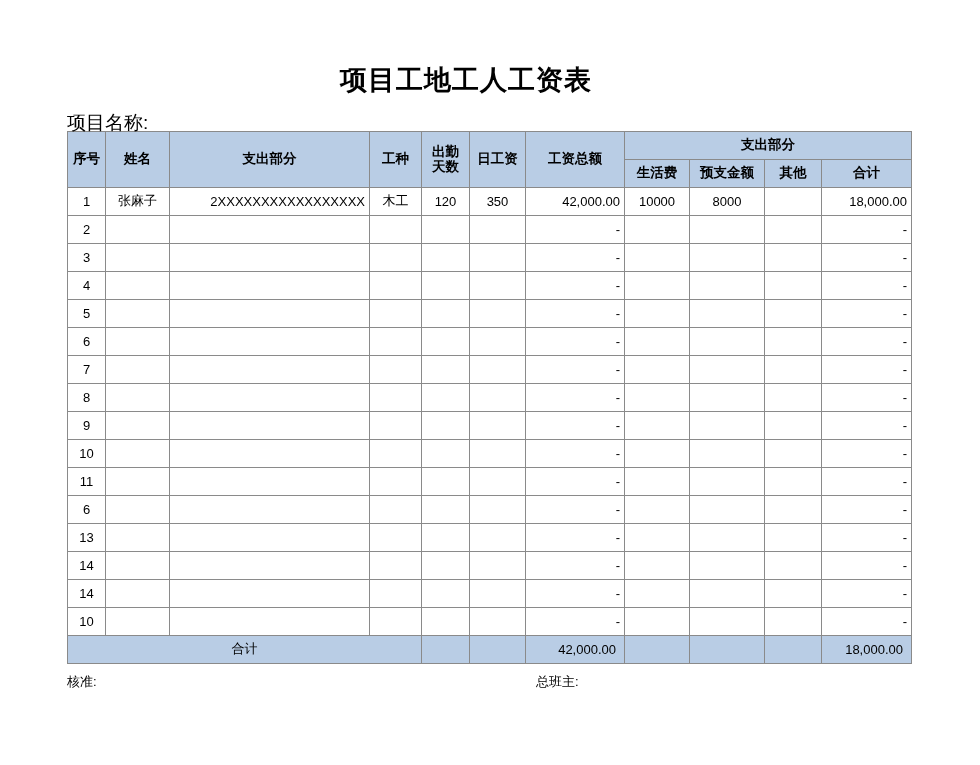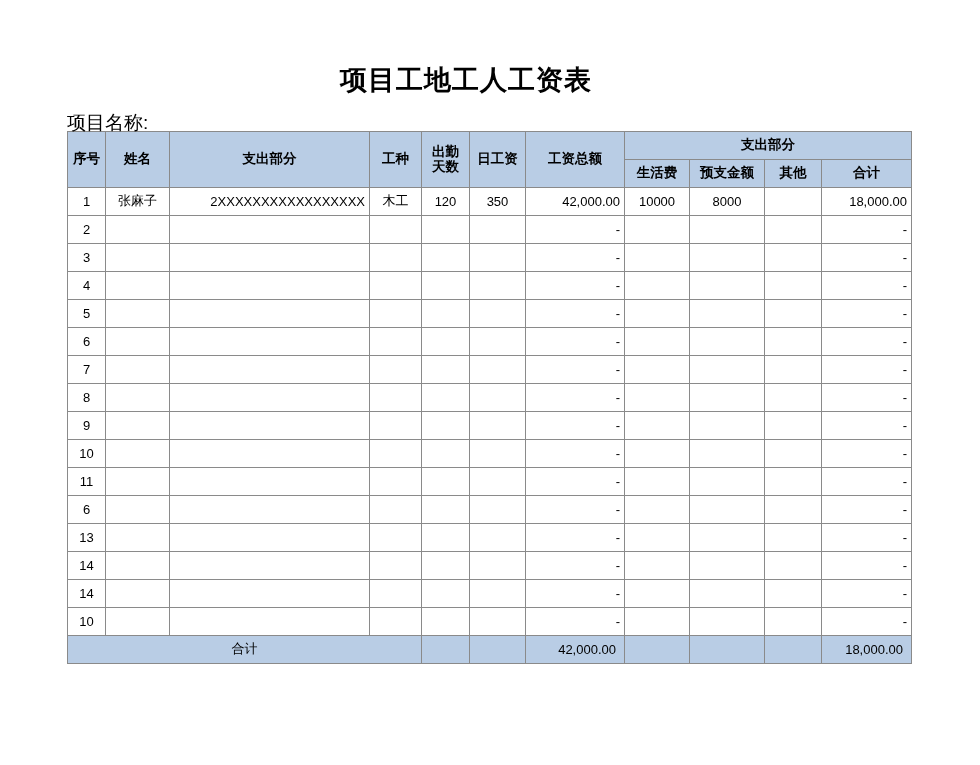--- a/index.html
+++ b/index.html
@@ -390,14 +390,18 @@
           <td class="num">42,000.00</td>
           <td></td>
           <td></td>
           <td></td>
           <td class="num">18,000.00</td>
         </tr>
       </tfoot>
     </table>
   </div>
 
+  <div class="footer">
+    <span class="f-left">核准:</span>
+    <span class="f-right">总班主:</span>
+  </div>
 
 </div>
 
 </body></html>

